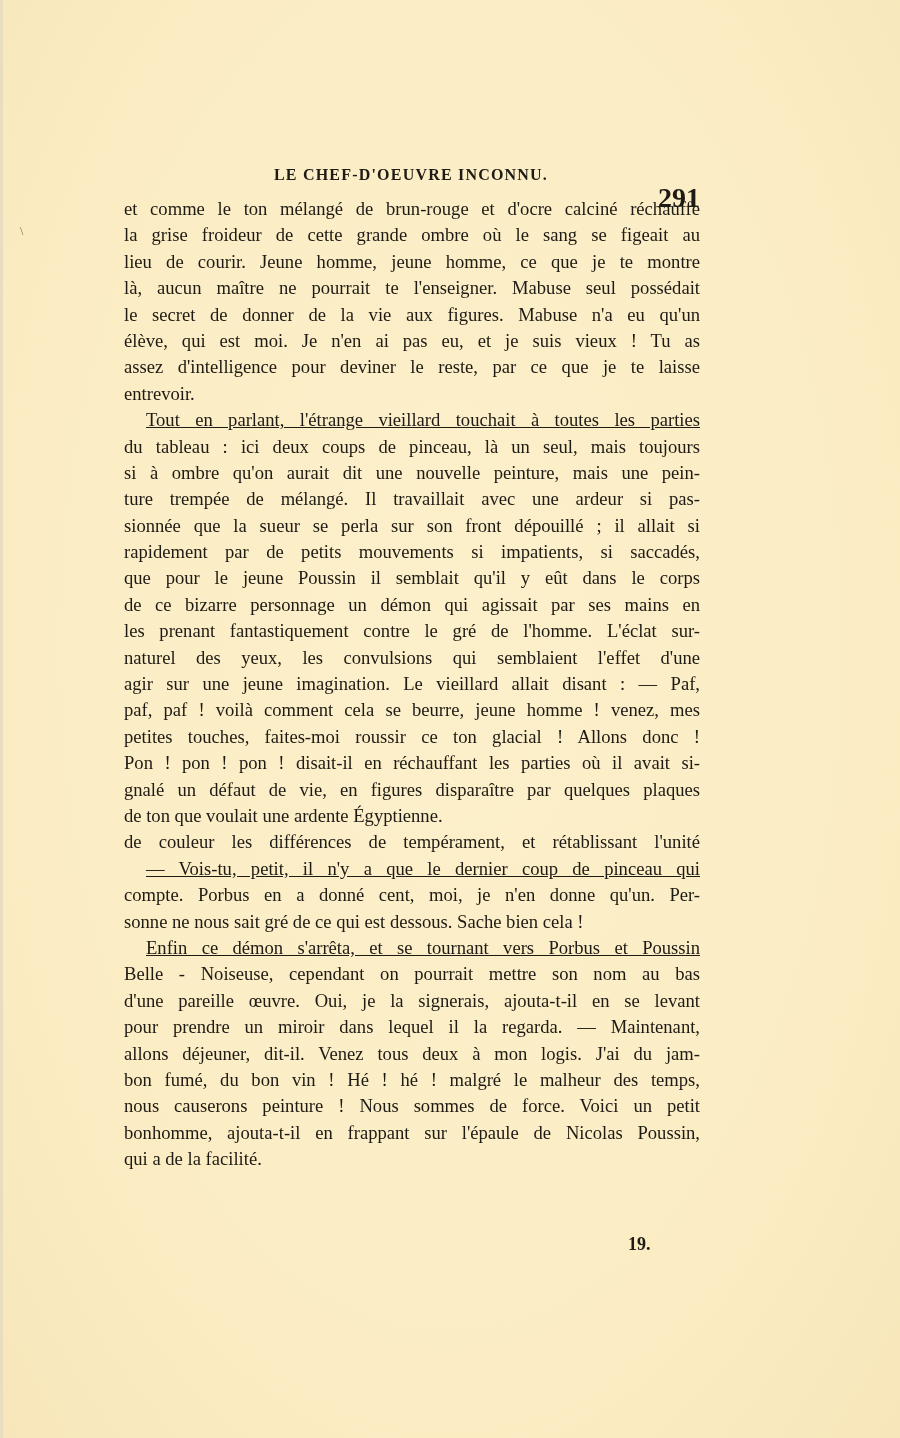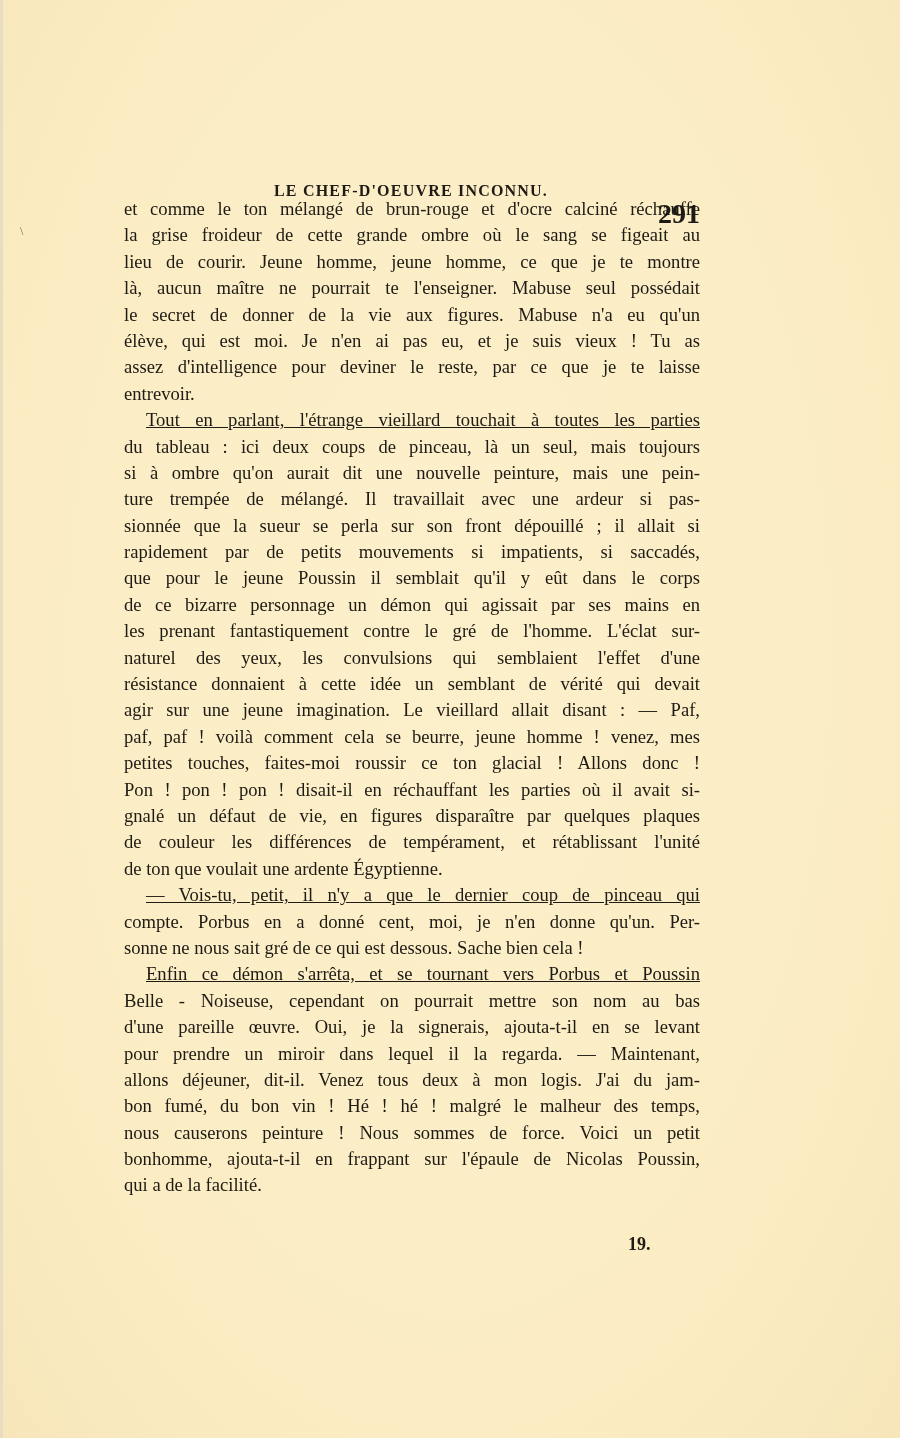--- a/index.html
+++ b/index.html
@@ -14,21 +14,21 @@
   .page {
     position: absolute; left: 0; top: 0; width: 900px; height: 1438px;
     background: radial-gradient(ellipse at 50% 45%, #fcf0cb 0%, #fbecc3 70%, #f7e6ba 100%);
   }
   .left-edge {
     position: absolute; left: 0; top: 0; width: 3px; height: 1438px;
     background: #e8ddc0;
   }
   .speck { position: absolute; left: 20px; top: 224px; font-size: 12px; color: #7a6a55; }
   .running-head {
-    position: absolute; left: 124px; top: 178px; width: 576px; height: 30px;
+    position: absolute; left: 124px; top: 162px; width: 576px; height: 30px;
   }
   .rh-title {
     position: absolute; left: 150px; top: 4px;
     font-size: 16px; font-weight: bold; letter-spacing: 1.2px;
   }
   .rh-page {
     position: absolute; right: 0; top: 0;
     font-size: 28px; font-weight: bold; margin-top: 20px;
   }
   .text-block {
@@ -71,28 +71,27 @@
       <span class="line indent">Tout en parlant, l'étrange vieillard touchait à toutes les parties</span>
       <span class="line">du tableau : ici deux coups de pinceau, là un seul, mais toujours</span>
       <span class="line">si à ombre qu'on aurait dit une nouvelle peinture, mais une pein-</span>
       <span class="line">ture trempée de mélangé. Il travaillait avec une ardeur si pas-</span>
       <span class="line">sionnée que la sueur se perla sur son front dépouillé ; il allait si</span>
       <span class="line">rapidement par de petits mouvements si impatients, si saccadés,</span>
       <span class="line">que pour le jeune Poussin il semblait qu'il y eût dans le corps</span>
       <span class="line">de ce bizarre personnage un démon qui agissait par ses mains en</span>
       <span class="line">les prenant fantastiquement contre le gré de l'homme. L'éclat sur-</span>
       <span class="line">naturel des yeux, les convulsions qui semblaient l'effet d'une</span>
-      <span class="line">résistance donnaient à cette idée un semblant de vérité qui devait</span>
       <span class="line">agir sur une jeune imagination. Le vieillard allait disant : — Paf,</span>
       <span class="line">paf, paf ! voilà comment cela se beurre, jeune homme ! venez, mes</span>
       <span class="line">petites touches, faites-moi roussir ce ton glacial ! Allons donc !</span>
       <span class="line">Pon ! pon ! pon ! disait-il en réchauffant les parties où il avait si-</span>
       <span class="line">gnalé un défaut de vie, en figures disparaître par quelques plaques</span>
+      <span class="line last">de ton que voulait une ardente Égyptienne.</span>
       <span class="line">de couleur les différences de tempérament, et rétablissant l'unité</span>
-      <span class="line last">de ton que voulait une ardente Égyptienne.</span>
       <span class="line indent">— Vois-tu, petit, il n'y a que le dernier coup de pinceau qui</span>
       <span class="line">compte. Porbus en a donné cent, moi, je n'en donne qu'un. Per-</span>
       <span class="line last">sonne ne nous sait gré de ce qui est dessous. Sache bien cela !</span>
       <span class="line indent">Enfin ce démon s'arrêta, et se tournant vers Porbus et Poussin</span>
       <span class="line">Belle - Noiseuse, cependant on pourrait mettre son nom au bas</span>
       <span class="line">d'une pareille œuvre. Oui, je la signerais, ajouta-t-il en se levant</span>
       <span class="line">pour prendre un miroir dans lequel il la regarda. — Maintenant,</span>
       <span class="line">allons déjeuner, dit-il. Venez tous deux à mon logis. J'ai du jam-</span>
       <span class="line">bon fumé, du bon vin ! Hé ! hé ! malgré le malheur des temps,</span>
       <span class="line">nous causerons peinture ! Nous sommes de force. Voici un petit</span>

